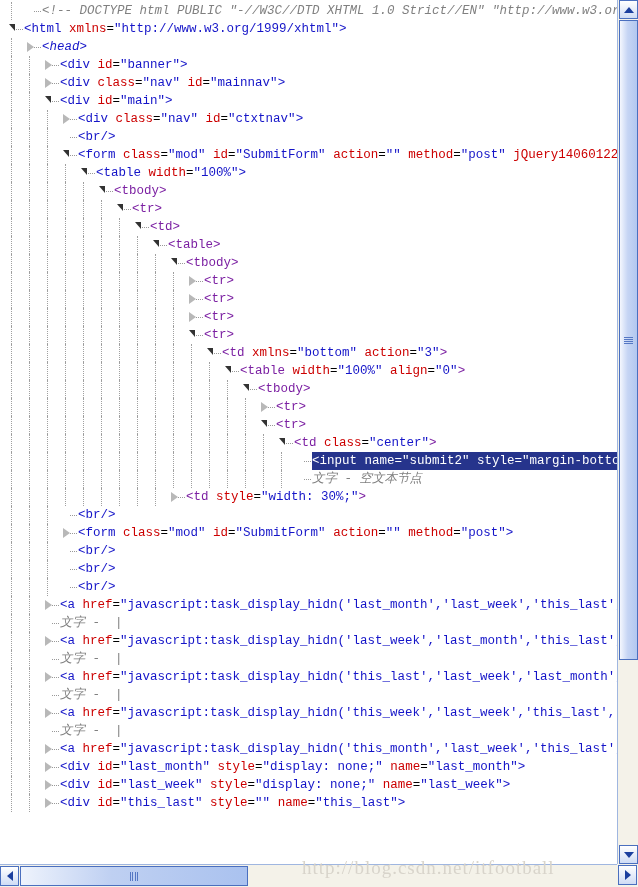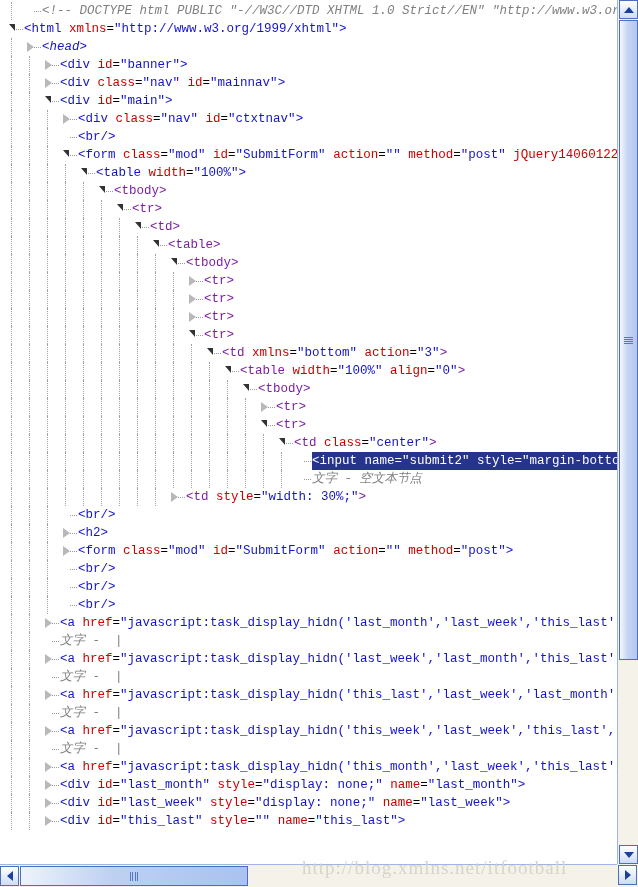--- a/index.html
+++ b/index.html
@@ -627,30 +627,20 @@
           <div class="label" style="left: 186px;"><span class="tagp">&lt;td </span><span class="attr">style</span><span class="plain">=</span><span class="val">"width: 30%;"</span><span class="tagp">&gt;</span></div>
         </div>
         <div class="row">
           <div class="guides">
             <div class="guide" style="left: 11px;"></div>
             <div class="guide" style="left: 29px;"></div>
             <div class="guide" style="left: 47px;"></div>
           </div>
           <div class="stub" style="left: 70px;"></div>
           <div class="label" style="left: 78px;"><span class="tag">&lt;br/&gt;</span></div>
-        </div>
-        <div class="row">
-          <div class="guides">
-            <div class="guide" style="left: 11px;"></div>
-            <div class="guide" style="left: 29px;"></div>
-            <div class="guide" style="left: 47px;"></div>
-          </div>
-          <div class="stub" style="left: 70px;"></div>
-          <div class="twisty collapsed" style="left: 63px;"></div>
-          <div class="label" style="left: 78px;"><span class="tag">&lt;h2&gt;</span></div>
         </div>
         <div class="row">
           <div class="guides">
             <div class="guide" style="left: 11px;"></div>
             <div class="guide" style="left: 29px;"></div>
             <div class="guide" style="left: 47px;"></div>
           </div>
           <div class="stub" style="left: 70px;"></div>
           <div class="twisty collapsed" style="left: 63px;"></div>
           <div class="label" style="left: 78px;"><span class="tag">&lt;form </span><span class="attr">class</span><span class="plain">=</span><span class="val">"mod"</span><span class="plain"> </span><span class="attr">id</span><span class="plain">=</span><span class="val">"SubmitForm"</span><span class="plain"> </span><span class="attr">action</span><span class="plain">=</span><span class="val">""</span><span class="plain"> </span><span class="attr">method</span><span class="plain">=</span><span class="val">"post"</span><span class="tag">&gt;</span></div>
@@ -819,15 +809,15 @@
         </span>
     </div>
   </div>
 
   <div id="corner">
     <div class="sb-btn" style="left:1px; top:1px; width:19px; height:20px;">
       <span class="arrow right"></span>
     </div>
   </div>
 
-  <div id="watermark">http://blog.xmlns.net/itfootball</div>
+  <div id="watermark">http://blog.csdn.net/itfootball</div>
 
 </div>
 
 </body></html>

